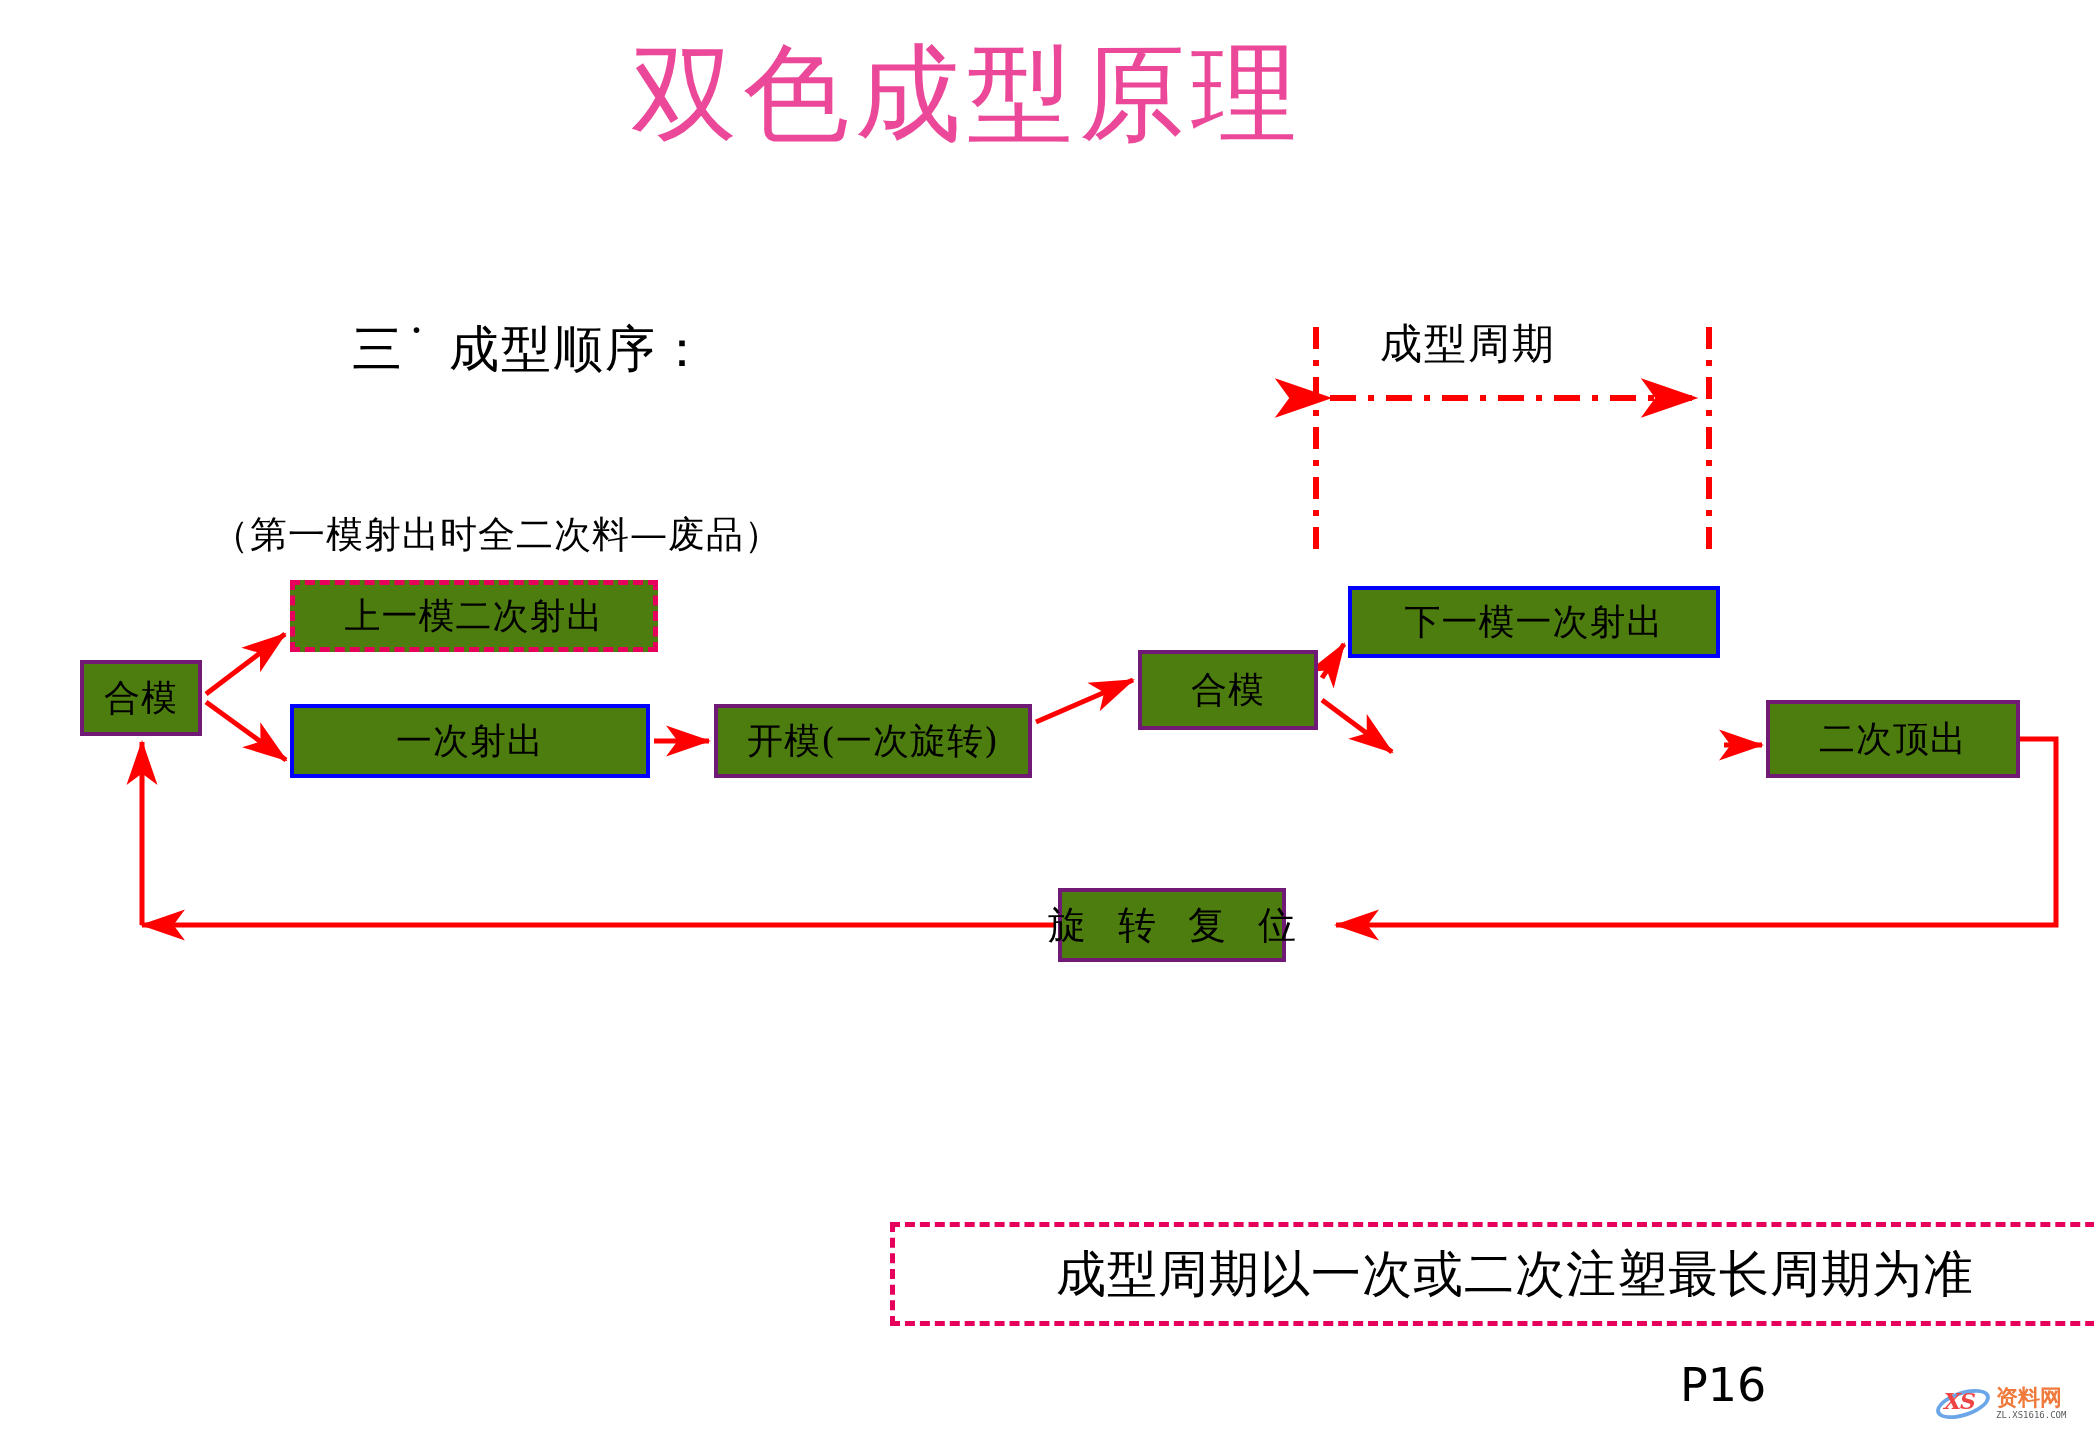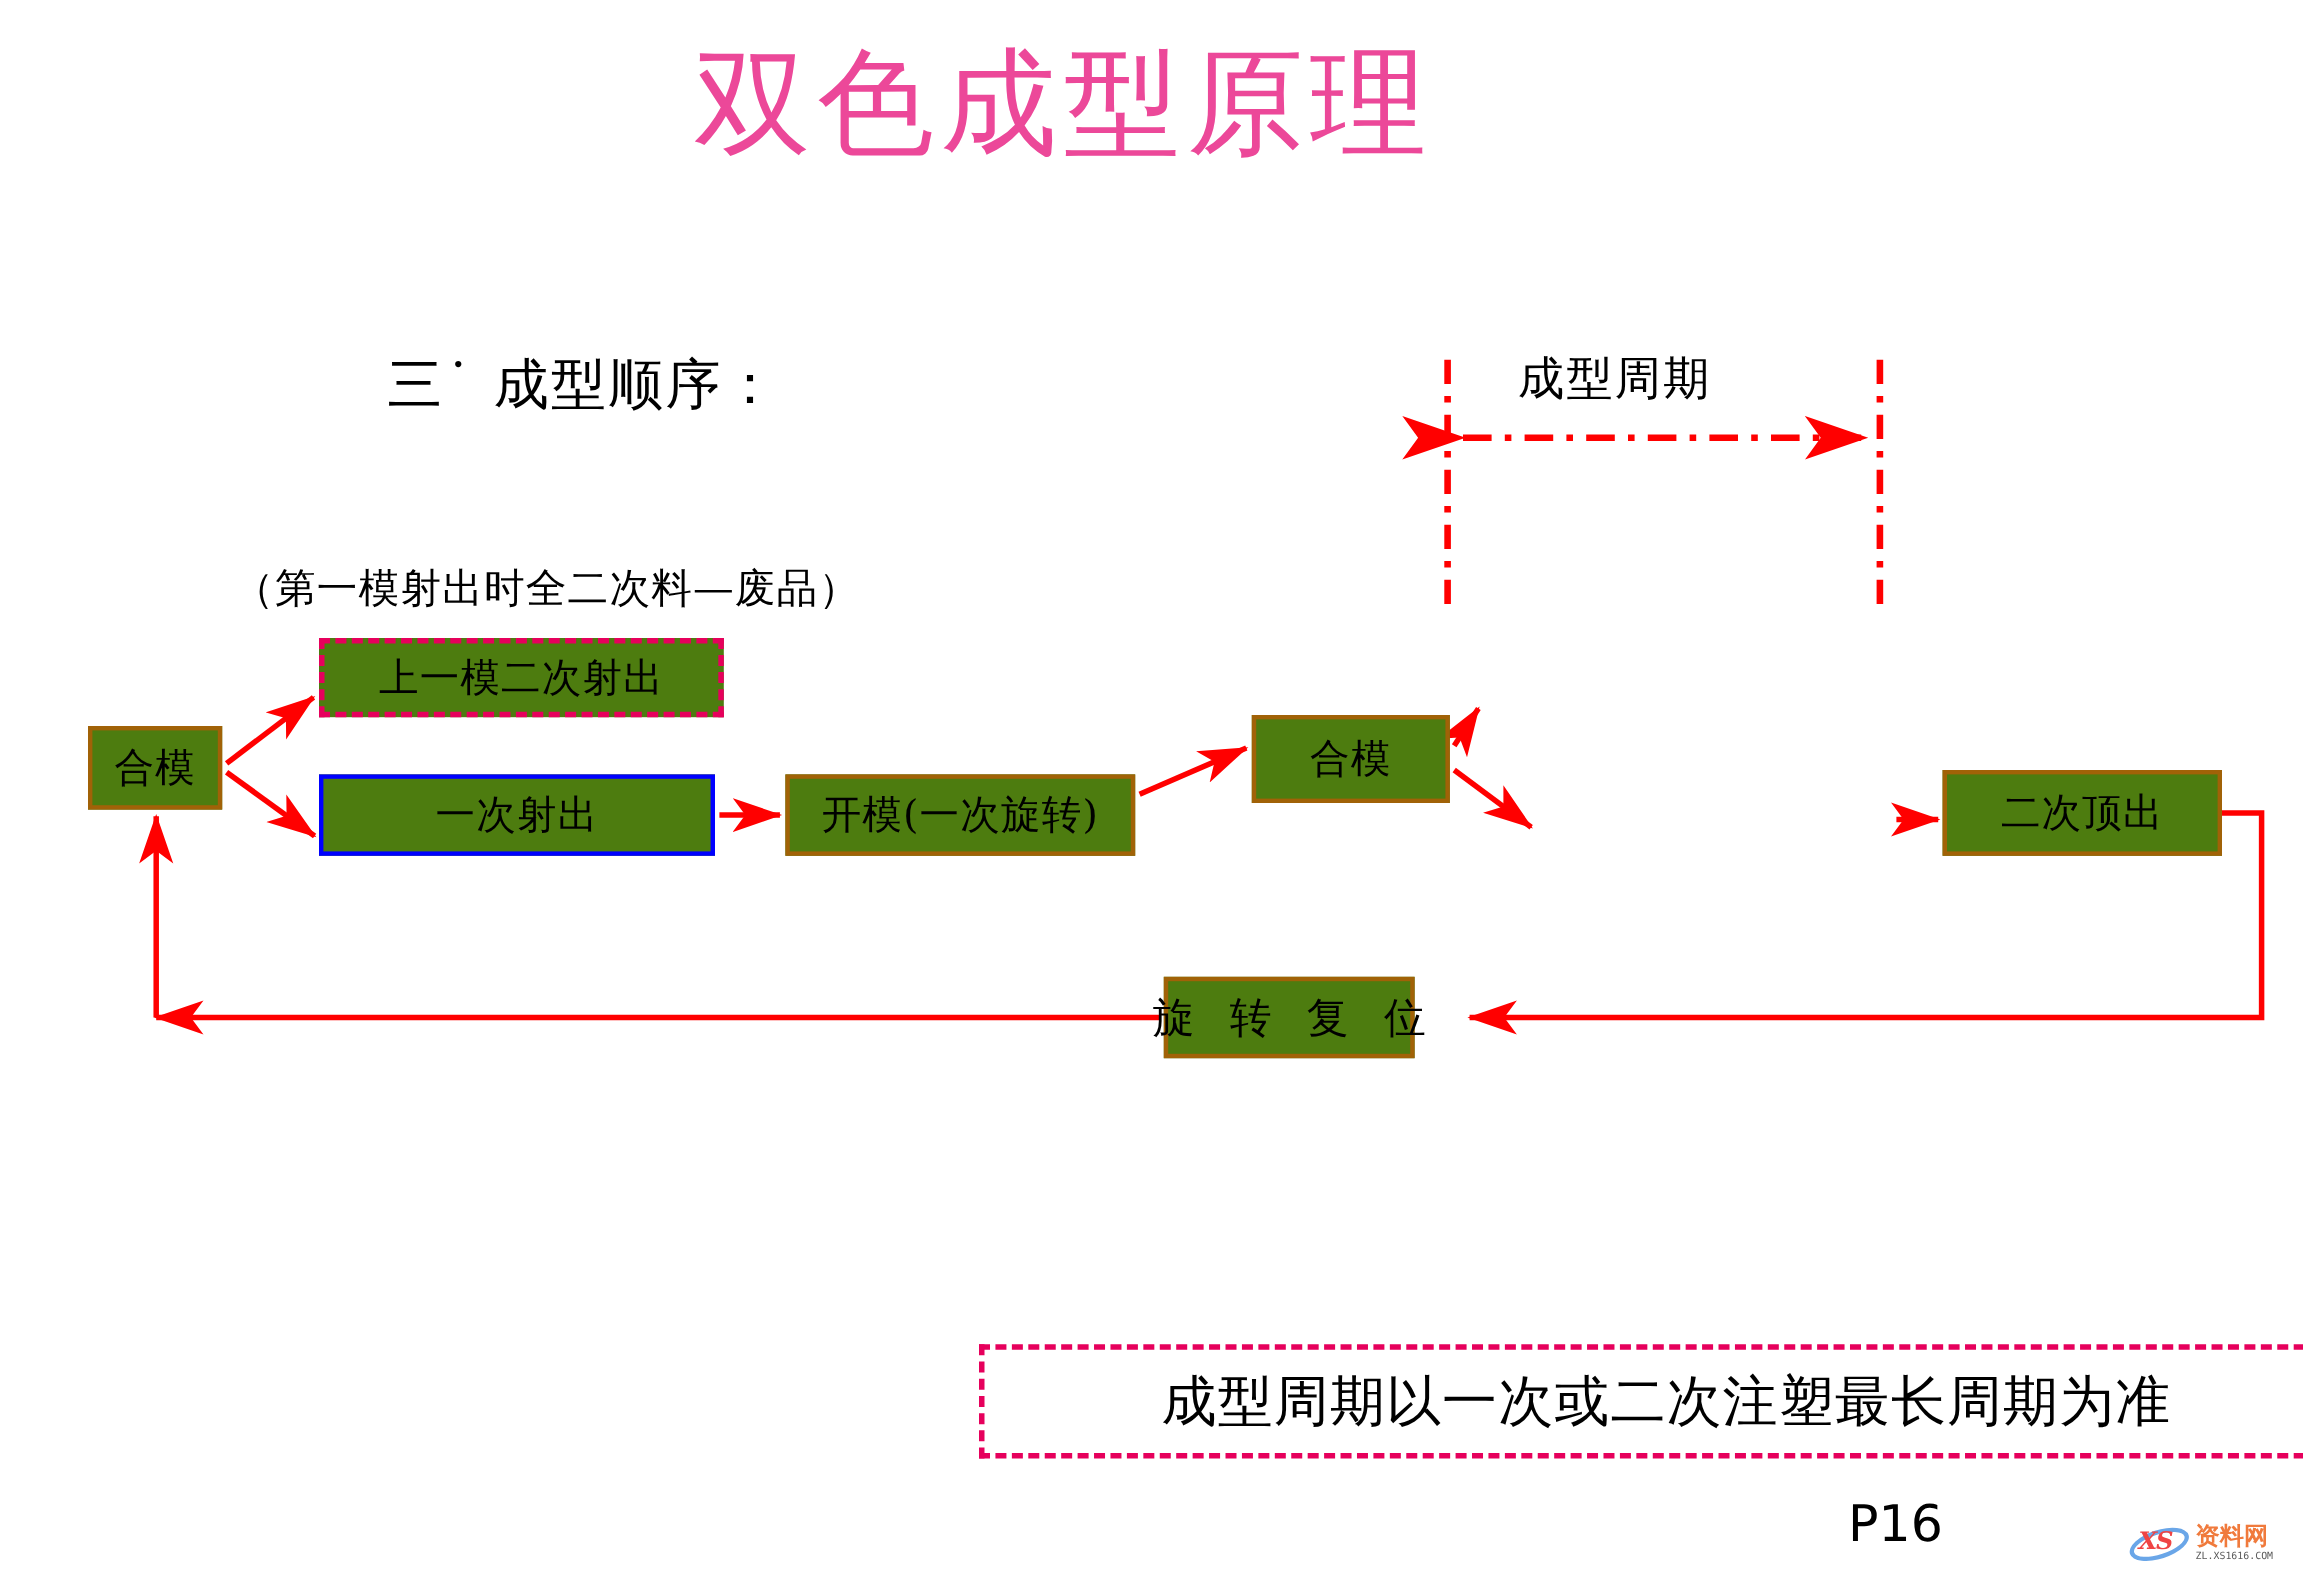--- a/index.html
+++ b/index.html
@@ -31,21 +31,21 @@
     left:1380px;top:316px;font-size:42px;white-space:nowrap;letter-spacing:2px;
   }
 
   
   .box{
     position:absolute;box-sizing:border-box;background:#4d7c0f;
     display:flex;align-items:center;justify-content:center;
     font-family:"DejaVu Serif","Liberation Serif",serif;color:#000;
     font-size:36px;white-space:nowrap;letter-spacing:1px;
   }
-  .bk{border:4px solid #a16207;}
+  .bk{border:4px solid #701a75;}
   .bl{border:4px solid #0000ff;}
   .mg{border:4px solid #e6005c;}
   .mg-dash{border:5px dashed #e6005c;}
 
   #box-hemo-1     {left:80px;  top:660px; width:122px; height:76px;}
   #box-prev-second{left:290px; top:580px; width:368px; height:72px;}
   #box-first-shot {left:290px; top:704px; width:360px; height:74px;}
   #box-open-mold  {left:714px; top:704px; width:318px; height:74px;}
   #box-hemo-2     {left:1138px;top:650px; width:180px; height:80px;}
   #box-next-first {left:1348px;top:586px; width:372px; height:72px;}
@@ -165,20 +165,21 @@
   <div class="box bk cn" id="box-hemo-1">合模</div>
 
   <div class="box mg-dash cn" id="box-prev-second">上一模二次射出</div>
 
   <div class="box bl cn" id="box-first-shot">一次射出</div>
 
   <div class="box bk cn" id="box-open-mold">开模(一次旋转)</div>
 
   <div class="box bk cn" id="box-hemo-2">合模</div>
 
+  <div class="box bl cn" id="box-next-first">下一模一次射出</div>
 
 
   <div class="box bk cn" id="box-eject">二次顶出</div>
 
   <div class="box bk cn" id="box-rotate-back">旋 转 复 位</div>
 
   <div id="conclusion">成型周期以一次或二次注塑最长周期为准</div>
 
   <div id="page-number">P16</div>
 

